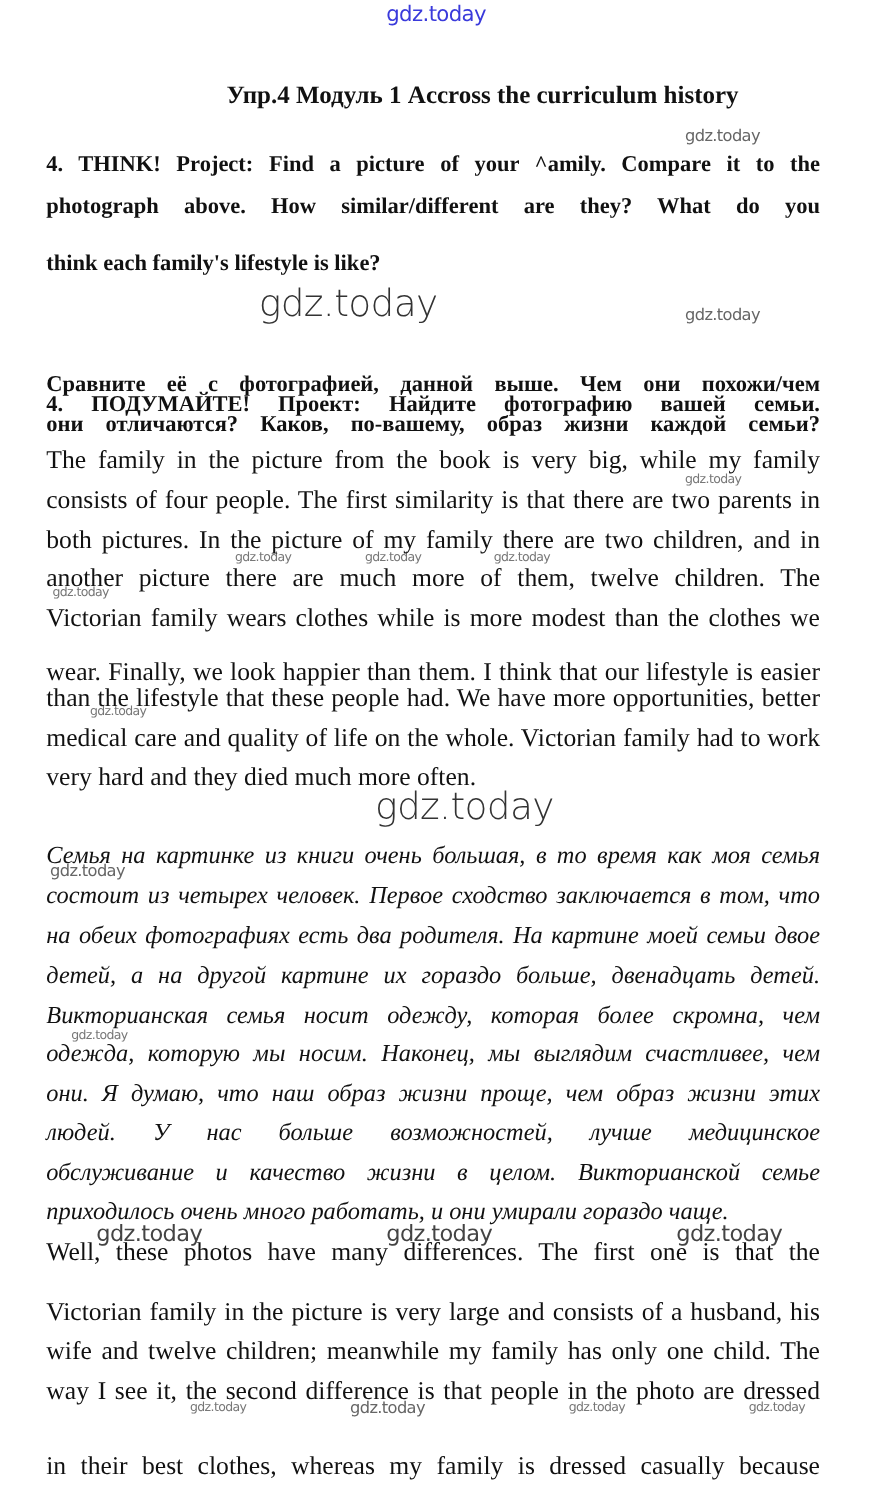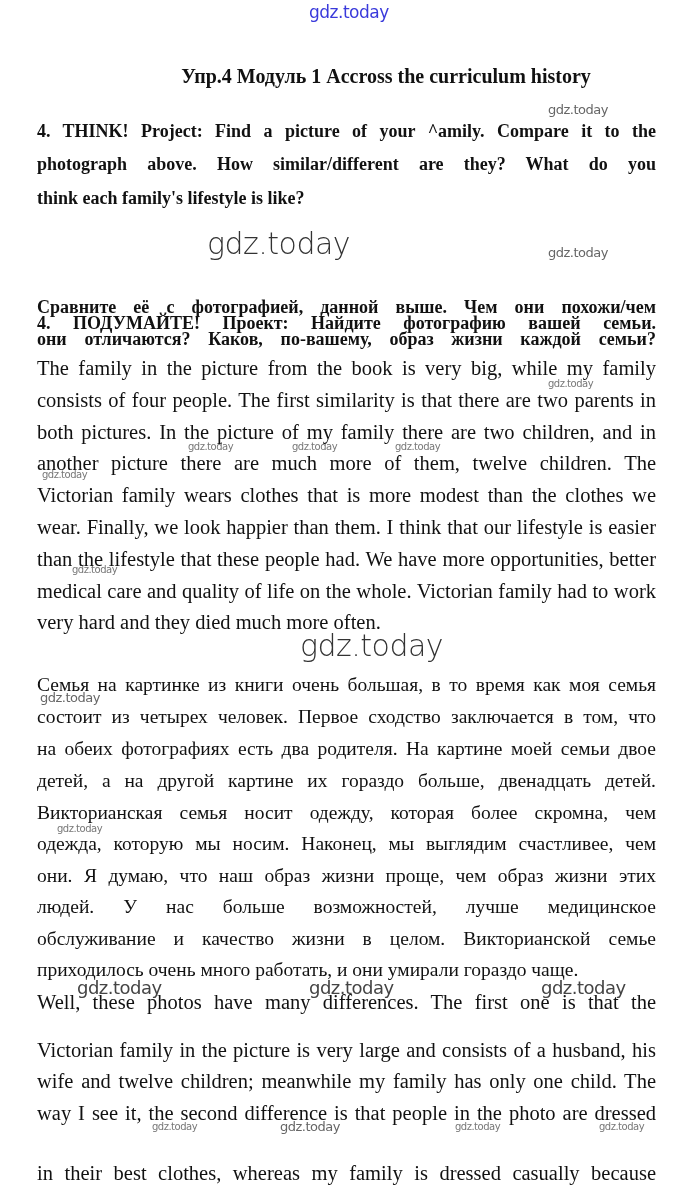--- a/index.html
+++ b/index.html
@@ -11,21 +11,21 @@
       color: #111;
       white-space: nowrap;
       text-align: justify;
       text-align-last: justify;
       line-height: 28px;
       height: 28px;
     }
     .line.last { text-align-last: left; }
     .bold { font-weight: bold; font-size: 18px; letter-spacing: 0; }
     .body-en { font-size: 20.5px; transform-origin: left center; }
-    .body-ru { font-size: 19.5px; }
+    .body-ru { font-size: 19.5px; font-style: italic; }
     .title {
       position: absolute; left: 0; width: 700px; top: 65px;
       text-align: center; font-family: "Liberation Serif", serif;
       font-weight: bold; font-size: 20px; color: #111; padding-left: 36px;
     }
     .wm {
       position: absolute;
       font-family: "DejaVu Sans", sans-serif;
       color: #555;
       white-space: nowrap;
@@ -61,36 +61,36 @@
   <div class="wm xs" style="left:152px; top:1121px;">gdz.today</div>
   <div class="wm sm" style="left:280px; top:1119px;">gdz.today</div>
   <div class="wm xs" style="left:455px; top:1121px;">gdz.today</div>
   <div class="wm xs" style="left:599px; top:1121px;">gdz.today</div>
 
   <div class="title">Упр.4 Модуль 1 Accross the curriculum history</div>
 
   <div>
     <div class="line bold" style="top:117px;">4. THINK! Project: Find a picture of your ^amily. Compare it to the</div>
     <div class="line bold" style="top:150px;">photograph above. How similar/different are they? What do you</div>
-    <div class="line bold last" style="top:184px;">think each family's lifestyle is like?</div>
+    <div class="line bold last" style="top:196px;">think each family's lifestyle is like?</div>
   </div>
 
   <div>
     <div class="line bold" style="top:261px;margin-top:48px;">4. ПОДУМАЙТЕ! Проект: Найдите фотографию вашей семьи.</div>
     <div class="line bold" style="top:293px;">Сравните её с фотографией, данной выше. Чем они похожи/чем</div>
     <div class="line bold" style="top:325px;">они отличаются? Каков, по-вашему, образ жизни каждой семьи?</div>
   </div>
 
   <div>
     <div class="line body-en" style="top:354px;">The family in the picture from the book is very big, while my family</div>
     <div class="line body-en" style="top:386px;">consists of four people. The first similarity is that there are two parents in</div>
     <div class="line body-en" style="top:418px;">both pictures. In the picture of my family there are two children, and in</div>
     <div class="line body-en" style="top:449px;">another picture there are much more of them, twelve children. The</div>
-    <div class="line body-en" style="top:481px;">Victorian family wears clothes that is more modest than the clothes we</div>
-    <div class="line body-en" style="top:513px;">wear. Finally, we look happier than them. I think that our lifestyle is easier</div>
+    <div class="line body-en" style="top:481px;">Victorian family wears clothes while is more modest than the clothes we</div>
+    <div class="line body-en" style="top:524px;">wear. Finally, we look happier than them. I think that our lifestyle is easier</div>
     <div class="line body-en" style="top:545px;">than the lifestyle that these people had. We have more opportunities, better</div>
     <div class="line body-en" style="top:577px;">medical care and quality of life on the whole. Victorian family had to work</div>
     <div class="line body-en last" style="top:608px;">very hard and they died much more often.</div>
   </div>
 
   <div>
     <div class="line body-ru" style="top:671px;">Семья на картинке из книги очень большая, в то время как моя семья</div>
     <div class="line body-ru" style="top:703px;">состоит из четырех человек. Первое сходство заключается в том, что</div>
     <div class="line body-ru" style="top:735px;">на обеих фотографиях есть два родителя. На картине моей семьи двое</div>
     <div class="line body-ru" style="top:767px;">детей, а на другой картине их гораздо больше, двенадцать детей.</div>

